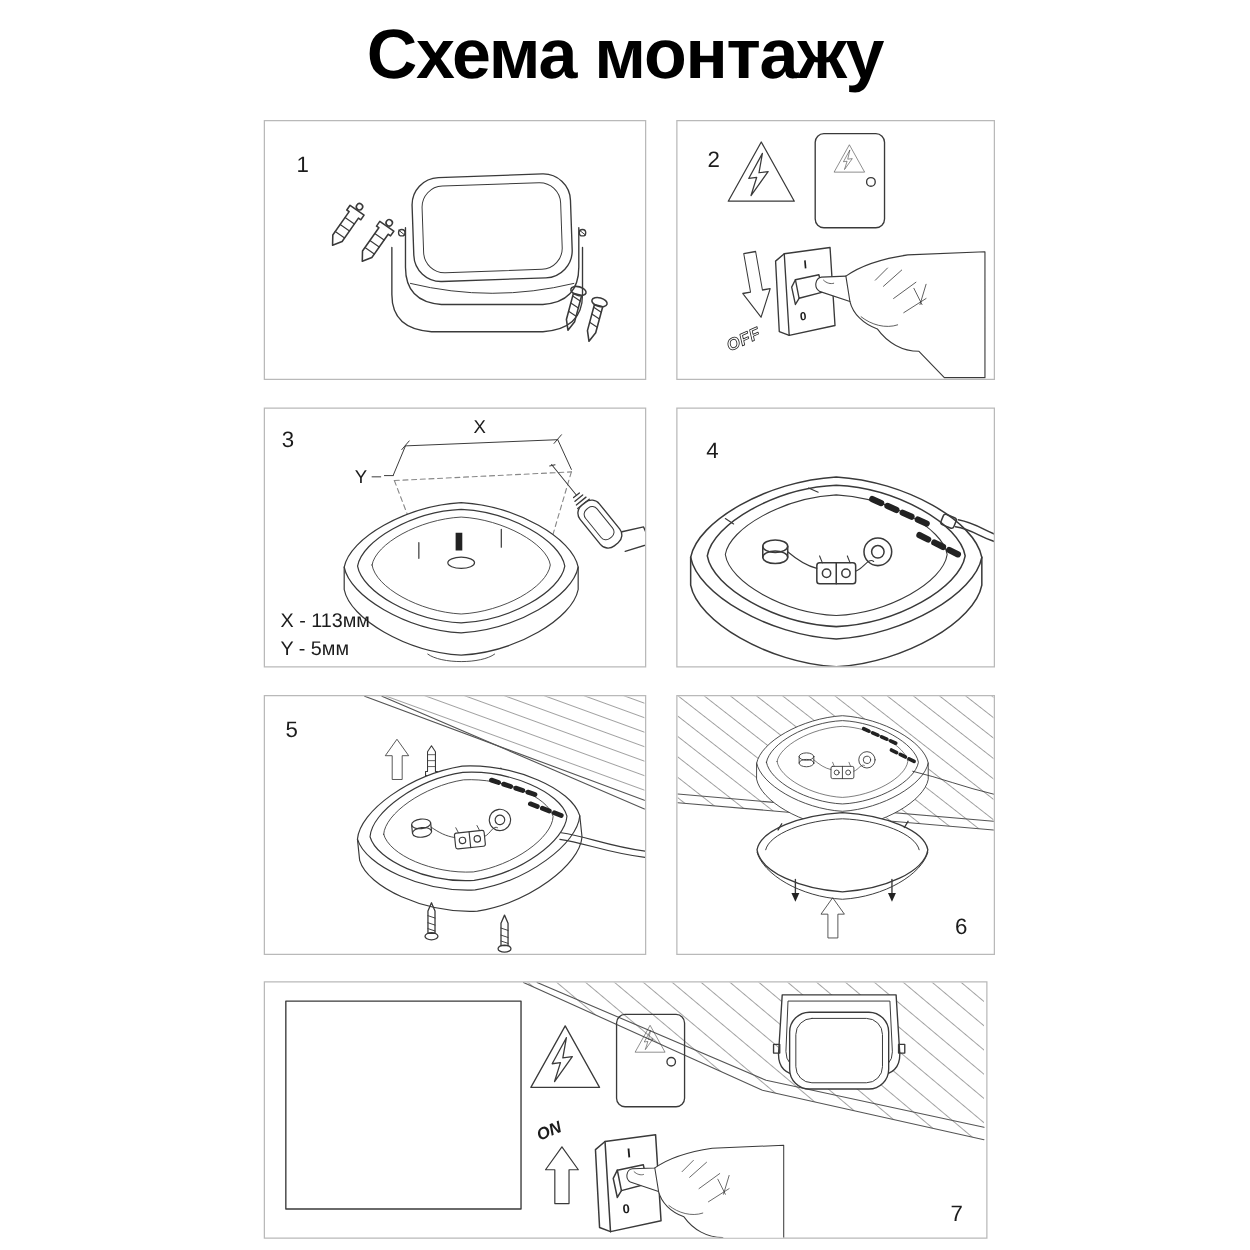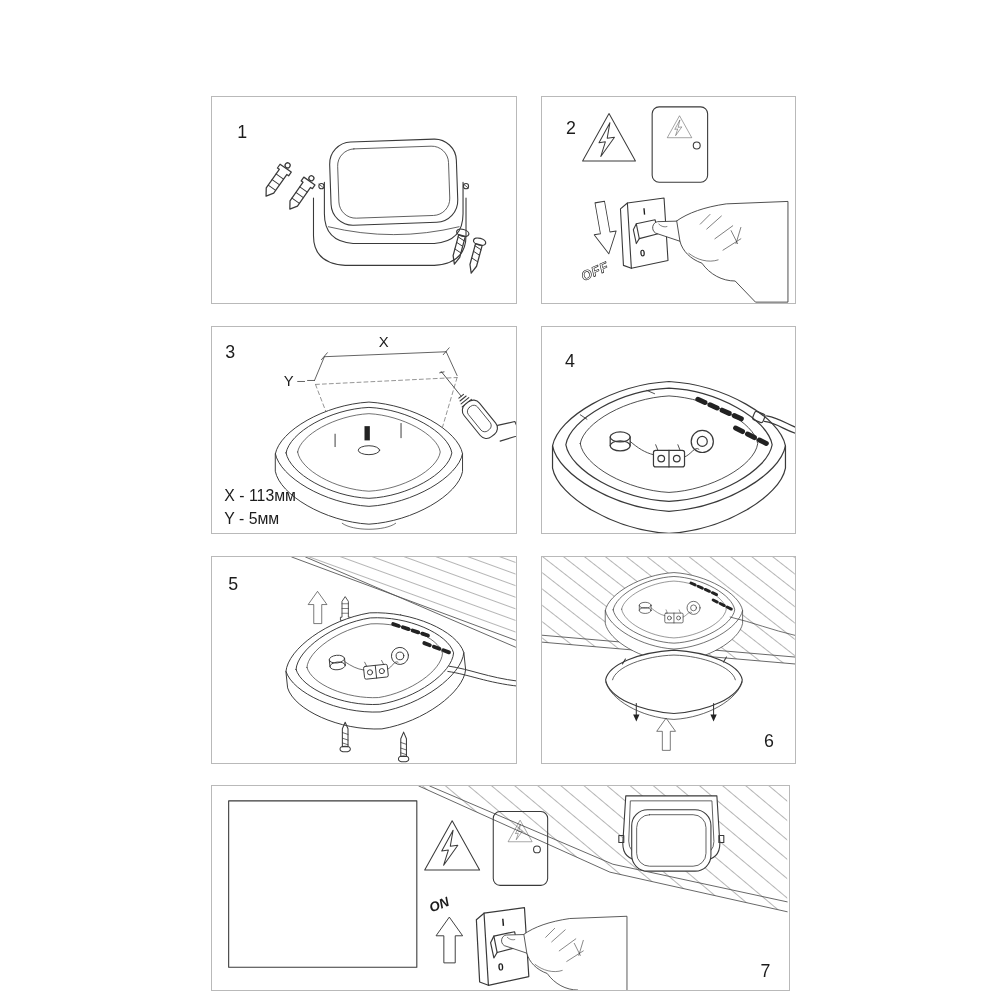--- a/index.html
+++ b/index.html
@@ -31,20 +31,21 @@
   .sws{font-size:8.5px;font-weight:bold;}
   .outl{fill:#fff;stroke:#1c1c1c;stroke-width:0.65;font-weight:bold;font-style:italic;
         font-size:13.5px;letter-spacing:0.5px;font-family:"Liberation Sans",sans-serif;}
   .on{fill:#1c1c1c;stroke:none;font-weight:bold;font-style:italic;font-size:11px;
       font-family:"Liberation Sans",sans-serif;}
 </style>
 </head>
 <body>
 
 <div class="page">
+  <div class="title">Схема монтажу</div>
 
   <svg width="0" height="0" style="position:absolute">
     <defs>
       <pattern id="h20" patternUnits="userSpaceOnUse" width="11" height="11" patternTransform="rotate(-70)">
         <line x1="0" y1="0" x2="0" y2="11" stroke="#5a5a5a" stroke-width="0.9"></line>
       </pattern>
       <pattern id="h38" patternUnits="userSpaceOnUse" width="13" height="13" patternTransform="rotate(-52)">
         <line x1="0" y1="0" x2="0" y2="13" stroke="#5a5a5a" stroke-width="0.9"></line>
       </pattern>
       <pattern id="h40" patternUnits="userSpaceOnUse" width="15" height="15" patternTransform="rotate(-50)">

